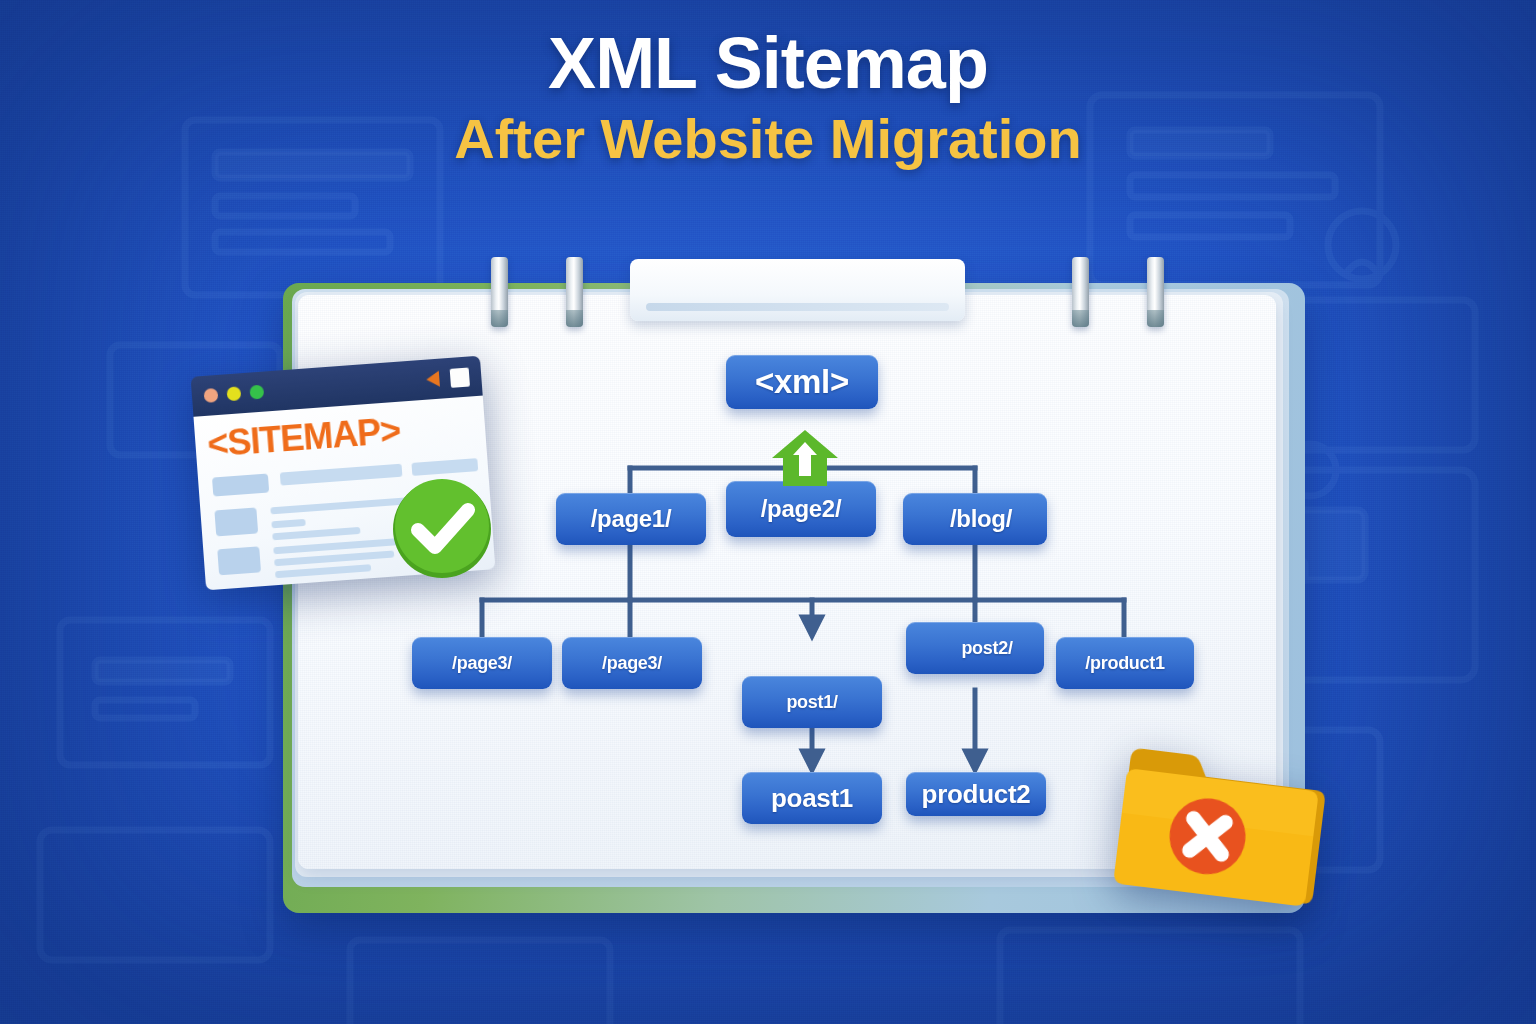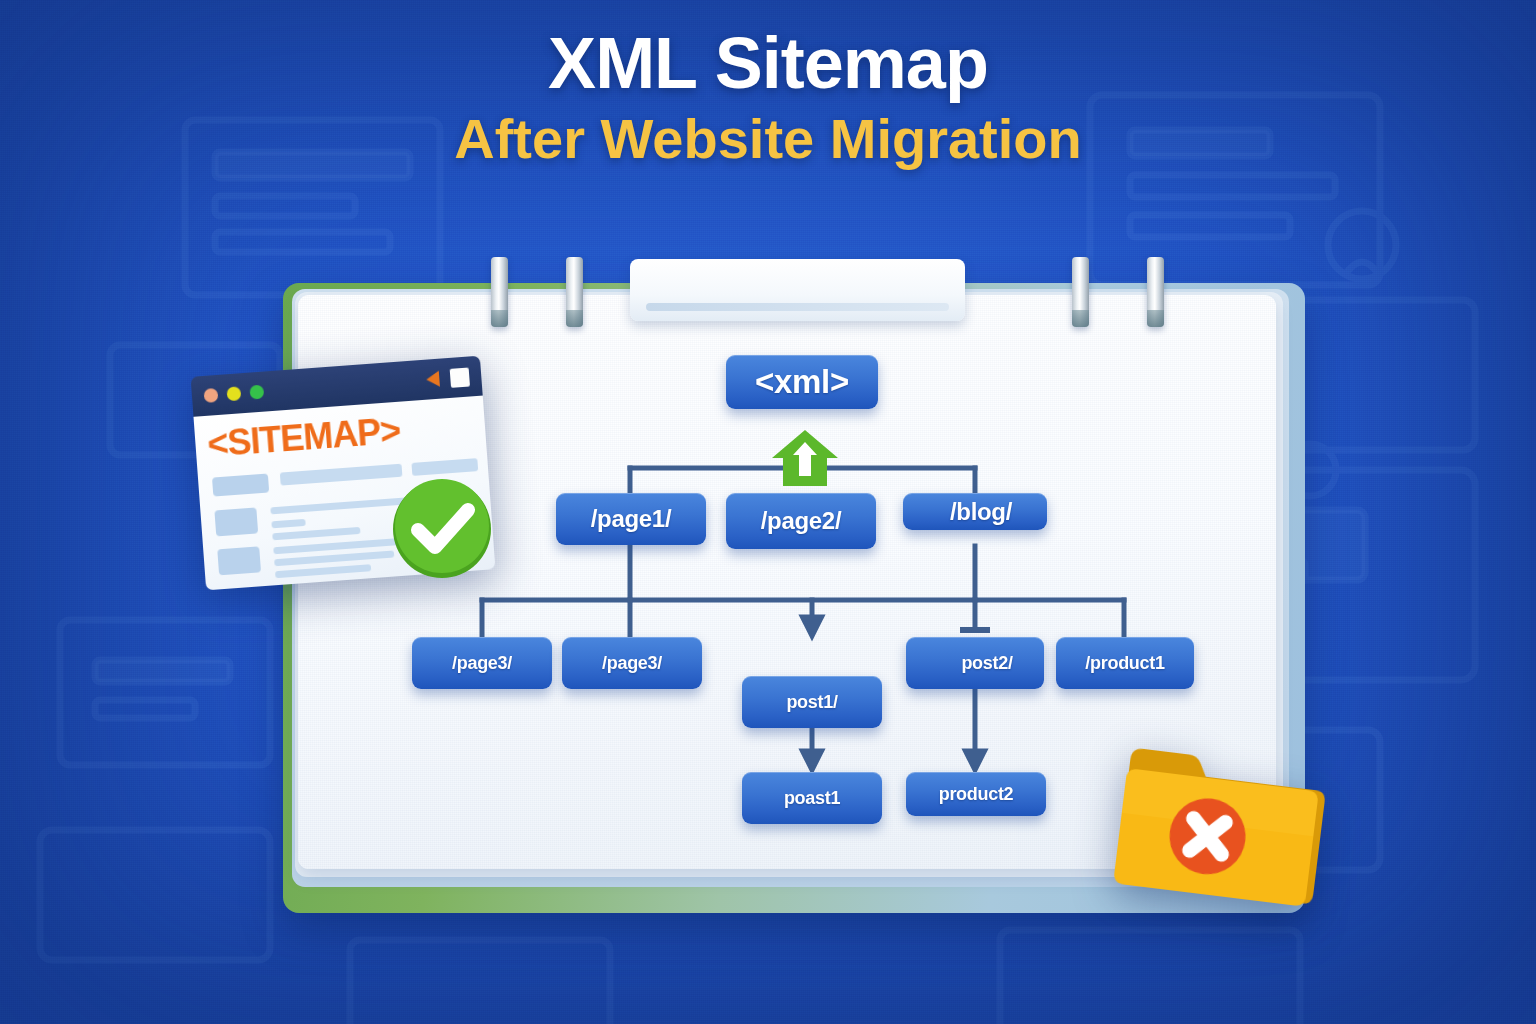--- a/index.html
+++ b/index.html
@@ -100,21 +100,21 @@
     border-radius:9px;
     background:linear-gradient(180deg,#4a86dd 0%,#3a74d2 42%,#2a61c6 78%,#1f55bb 100%);
     color:#ffffff; font-weight:bold; letter-spacing:-.3px;
     box-shadow:0 6px 12px rgba(30,70,150,.34), inset 0 1px 0 rgba(255,255,255,.26);
     text-shadow:0 1px 2px rgba(10,40,100,.45);
     white-space:nowrap;
   }
   #node-root{ font-size:33px; }
   .node.lvl2{ font-size:24px; }
   .node.lvl3{ font-size:18px; }
-  .node.lvl4{ font-size:18px; }
+  .node.lvl4{ font-size:26px; }
 
   #home-icon{ position:absolute; z-index:27; }
 
   
   #sitemap-card{
     position:absolute; left:198px; top:366px; width:290px; height:214px; z-index:45;
     transform:rotate(-4.2deg);
     filter:drop-shadow(0 12px 22px rgba(10,35,95,.42));
   }
   #sitemap-titlebar{
@@ -244,27 +244,27 @@
 
     <path d="M812 690 V 762" marker-end="url(#arrow)"></path>
     <path d="M975 690 V 762" marker-end="url(#arrow)"></path>
   </g>
 </svg>
 
 <div>
   <div class="node" id="node-root" style="left:726px; top:355px; width:152px; height:54px;">&lt;xml&gt;</div>
 
   <div class="node lvl2" style="left:556px; top:493px; width:150px; height:52px;">/page1/</div>
-  <div class="node lvl2" style="left:726px; top:493px; width:150px; height:56px;">/page2/</div>
-  <div class="node lvl2" style="left:903px; top:493px; width:144px; height:37px;padding-left:12px;">/blog/</div>
+  <div class="node lvl2" style="left:726px; top:481px; width:150px; height:56px;">/page2/</div>
+  <div class="node lvl2" style="left:903px; top:493px; width:144px; height:52px;padding-left:12px;">/blog/</div>
 
   <div class="node lvl3" style="left:412px; top:637px; width:140px; height:52px;">/page3/</div>
   <div class="node lvl3" style="left:562px; top:637px; width:140px; height:52px;">/page3/</div>
   <div class="node lvl3" style="left:742px; top:637px; width:140px; height:52px;margin-top:39px;">post1/</div>
-  <div class="node lvl3" style="left:906px; top:637px; width:138px; height:52px;padding-left:24px;">post2/</div>
+  <div class="node lvl3" style="left:906px; top:622px; width:138px; height:52px;padding-left:24px;">post2/</div>
   <div class="node lvl3" style="left:1056px; top:637px; width:138px; height:52px;">/product1</div>
 
   <div class="node lvl4" style="left:742px; top:772px; width:140px; height:52px;">poast1</div>
   <div class="node lvl4" style="left:906px; top:772px; width:140px; height:44px;">product2</div>
 </div>
 
 <svg id="home-icon" style="left:770px; top:428px; width:70px; height:60px;" viewBox="0 0 70 60">
   <path d="M35 2 L68 30 H57 V58 H13 V30 H2 Z" fill="#5cb82b"></path>
   <path d="M35 14 L47 27 H41 V48 H29 V27 H23 Z" fill="#ffffff"></path>
 </svg>

